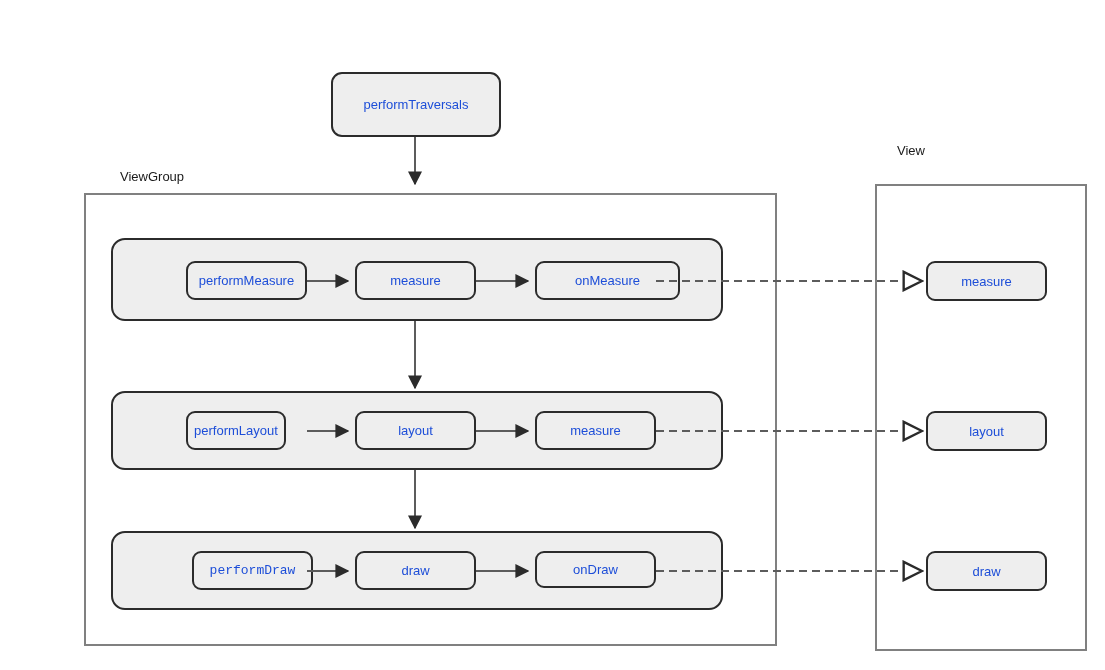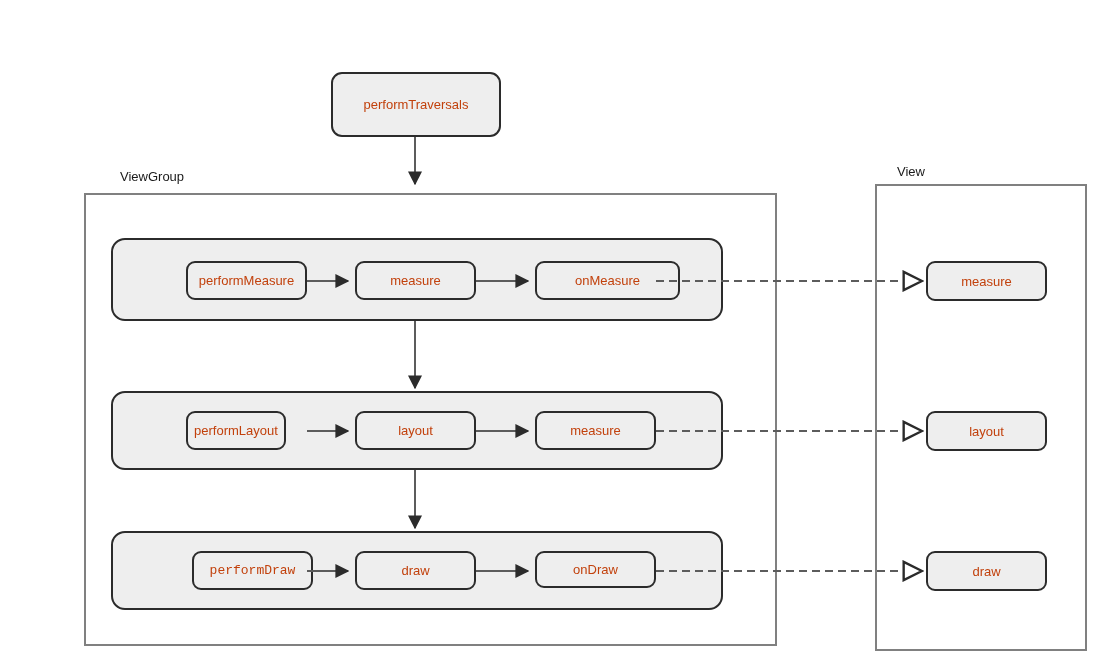--- a/index.html
+++ b/index.html
@@ -43,21 +43,21 @@
   .node {
     position: absolute;
     background: #eeeeee;
     border: 2px solid #2b2b2b;
     border-radius: 9px;
     box-sizing: border-box;
     display: flex;
     align-items: center;
     justify-content: center;
     font-size: 13px;
-    color: #c2410c;
+    color: #1d4ed8;
     text-align: center;
     white-space: nowrap;
   }
   .node.big {
     border-radius: 11px;
   }
   
   #connectors {
     position: absolute;
     left: 0;
@@ -79,21 +79,21 @@
   }
 </style>
 </head>
 <body>
 
 <div id="canvas">
 
   <div class="container-label" style="left:120px; top:170px;text-align:right;">ViewGroup</div>
   <div class="container-box" style="left:84px; top:193px; width:693px; height:453px;"></div>
 
-  <div class="container-label" style="left:897px; top:165px;">View</div>
+  <div class="container-label" style="left:897px; top:144px;">View</div>
   <div class="container-box" style="left:875px; top:184px; width:212px; height:467px;"></div>
 
   <div class="node big" style="left:331px; top:72px; width:170px; height:65px;">performTraversals</div>
 
   <div class="phase-panel" style="left:111px; top:238px; width:612px; height:83px;"></div>
   <div class="node" style="left:186px; top:261px; width:121px; height:39px;">performMeasure</div>
   <div class="node" style="left:355px; top:261px; width:121px; height:39px;">measure</div>
   <div class="node" style="left:535px; top:261px; width:145px; height:39px;">onMeasure</div>
 
   <div class="phase-panel" style="left:111px; top:391px; width:612px; height:79px;"></div>

